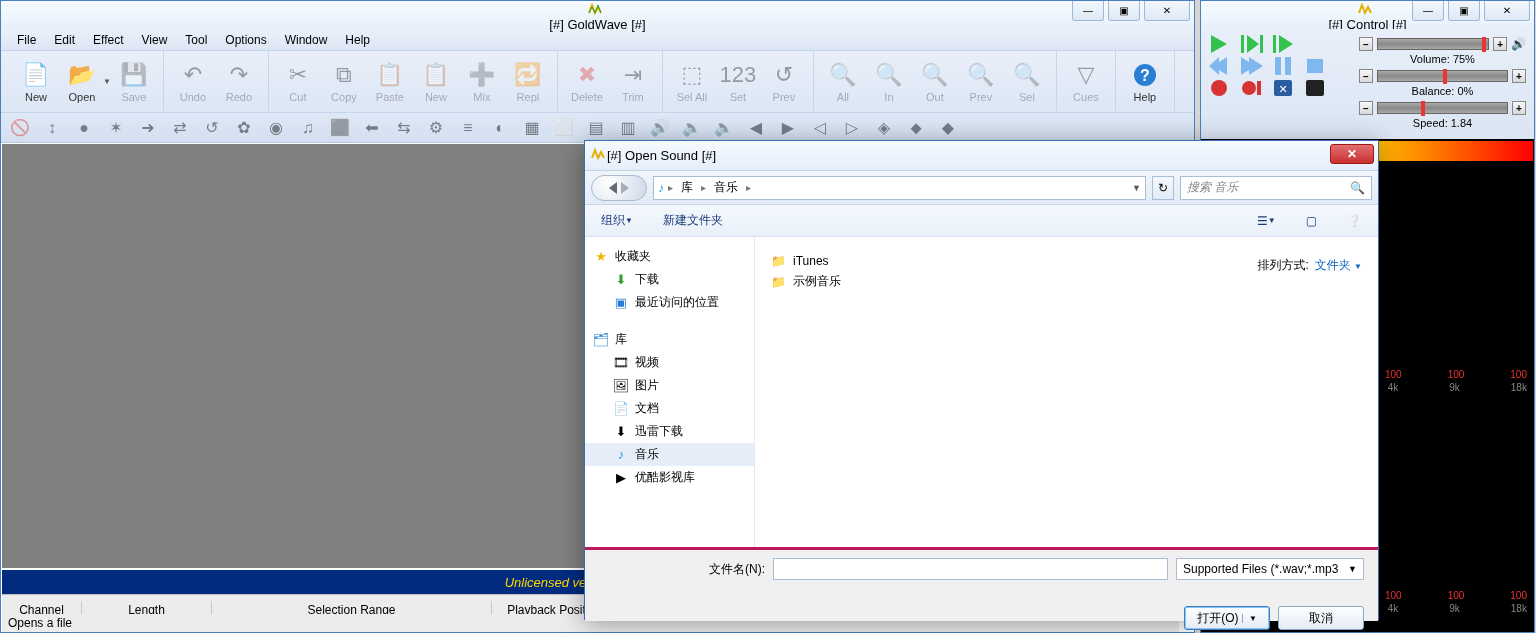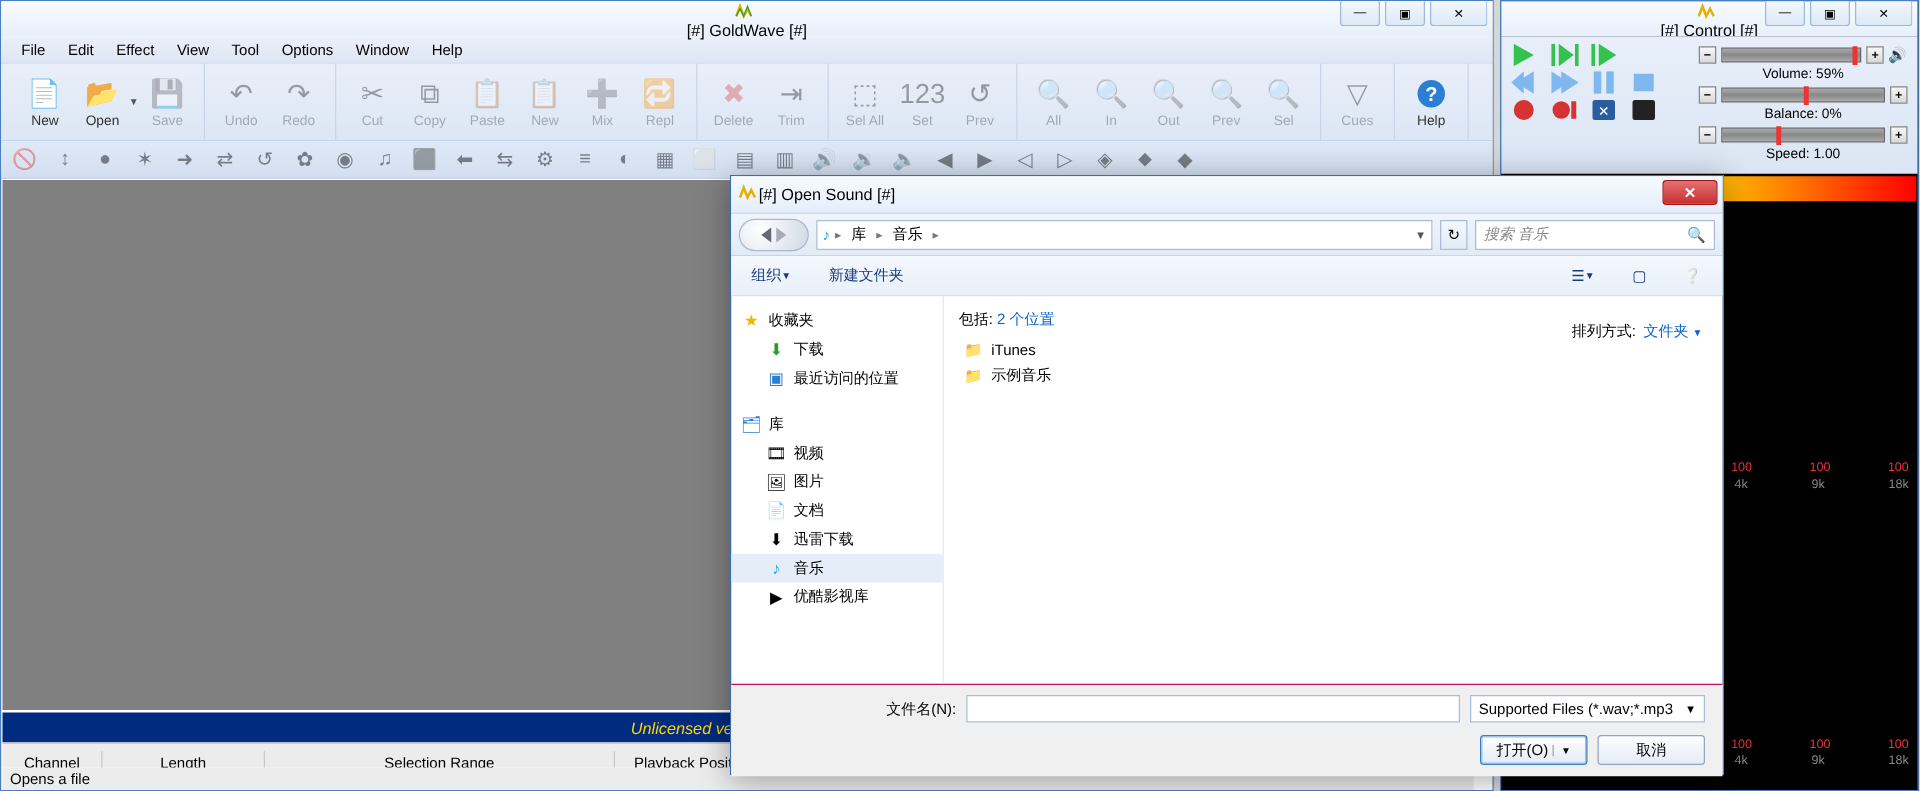--- a/index.html
+++ b/index.html
@@ -72,21 +72,21 @@
 .lib-title { color: #003a7d; font-size: 18px; }
 .lib-sub { font-size: 12px; margin-top: 2px; }
 .lib-sub .link { color: #0b63c4; cursor: pointer; }
 .sort-row { position: absolute; right: 16px; top: 20px; font-size: 12px; display: flex; align-items: center; gap: 6px; }
 .sort-row .link { color: #0b63c4; cursor: pointer; }
 .columns { margin-top: 18px; height: 20px; border-top: 1px solid #f0f0f0; border-bottom: 1px solid #f0f0f0; display: flex; align-items: center; color: #555; }
 .columns .col { padding: 0 6px; }
 .file-list { padding: 6px 0; }
 .file-row { display: flex; align-items: center; gap: 6px; padding: 2px 4px; cursor: pointer; }
 .file-row .fic { width: 16px; height: 16px; display: inline-flex; align-items: center; justify-content: center; }
-.dialog-footer { height: 74px; background: #f0f0f0; border-top: 1px solid #be185d; padding: 8px 14px; display: flex; flex-direction: column; gap: 10px; }
+.dialog-footer { height: 74px; background: #f0f0f0; border-top: 3px solid #be185d; padding: 8px 14px; display: flex; flex-direction: column; gap: 26px; }
 .footer-row1 { display: flex; align-items: center; gap: 8px; }
 .footer-row1 label { font-size: 12px; }
 .fname-input { flex: 1; height: 22px; border: 1px solid #a9bdd6; padding: 0 4px; }
 .type-combo { width: 188px; height: 22px; border: 1px solid #a9bdd6; background: #fff; display: flex; align-items: center; padding: 0 6px; font-size: 12px; justify-content: center; }
 .type-combo .caret { margin-left: auto; font-size: 9px; }
 .footer-row2 { display: flex; justify-content: flex-end; gap: 8px; }
 .dlg-btn { width: 86px; height: 24px; border: 1px solid #8fa7c6; background: linear-gradient(#fdfefe,#e5ecf6); border-radius: 3px; cursor: pointer; display: flex; align-items: center; justify-content: center; }
 .dlg-btn.primary { border: 1px solid #3c7fbf; box-shadow: 0 0 0 1px #8fc3f7 inset; }
 </style>
 </head>
@@ -349,37 +349,37 @@
       </div>
       <div style="flex:1">
         <div class="slider-row">
           <div class="sbtn">−</div>
           <div class="slider-track">
               <div class="slider-thumb" style="right:2px"></div>
             </div>
           <div class="sbtn">+</div>
           <span style="color:#2a5ca0">🔊</span>
         </div>
-        <div class="slider-caption">Volume: 59%</div>
+        <div class="slider-caption">Volume: 75%</div>
         <div class="slider-row">
           <div class="sbtn">−</div>
           <div class="slider-track">
               <div class="slider-thumb" style="left:50%"></div>
             </div>
           <div class="sbtn">+</div>
         </div>
         <div class="slider-caption">Balance: 0%</div>
         <div class="slider-row">
           <div class="sbtn">−</div>
           <div class="slider-track">
               <div class="slider-thumb" style="left:33%"></div>
             </div>
           <div class="sbtn">+</div>
         </div>
-        <div class="slider-caption">Speed: 1.00</div>
+        <div class="slider-caption">Speed: 1.84</div>
       </div>
     </div>
   </div>
   <div class="spectrum">
     <div class="gbar" style="top:0"></div>
     <div class="freq-labels freq-red" style="top:228px">
       <span>0</span>
       <span>100</span>
       <span>100</span>
       <span>100</span>
@@ -496,24 +496,20 @@
           <span class="ic" style="color:#2a9fd6">♪</span>
           <span>音乐</span>
         </div>
       <div class="sub">
           <span class="ic">▶</span>
           <span>优酷影视库</span>
         </div>
     </div>
 
     <div class="content-pane">
-      <div class="lib-sub">
-        <span>包括:</span>
-        <span class="link">2 个位置</span>
-      </div>
       <div class="sort-row">
         <span>排列方式:</span>
         <span class="link"><span>文件夹</span> <span style="font-size:8px">▼</span></span>
       </div>
       <div class="file-list">
         <div class="file-row">
             <span class="fic" style="color:#f5b301">📁</span>
             <span>iTunes</span>
           </div>
         <div class="file-row">

